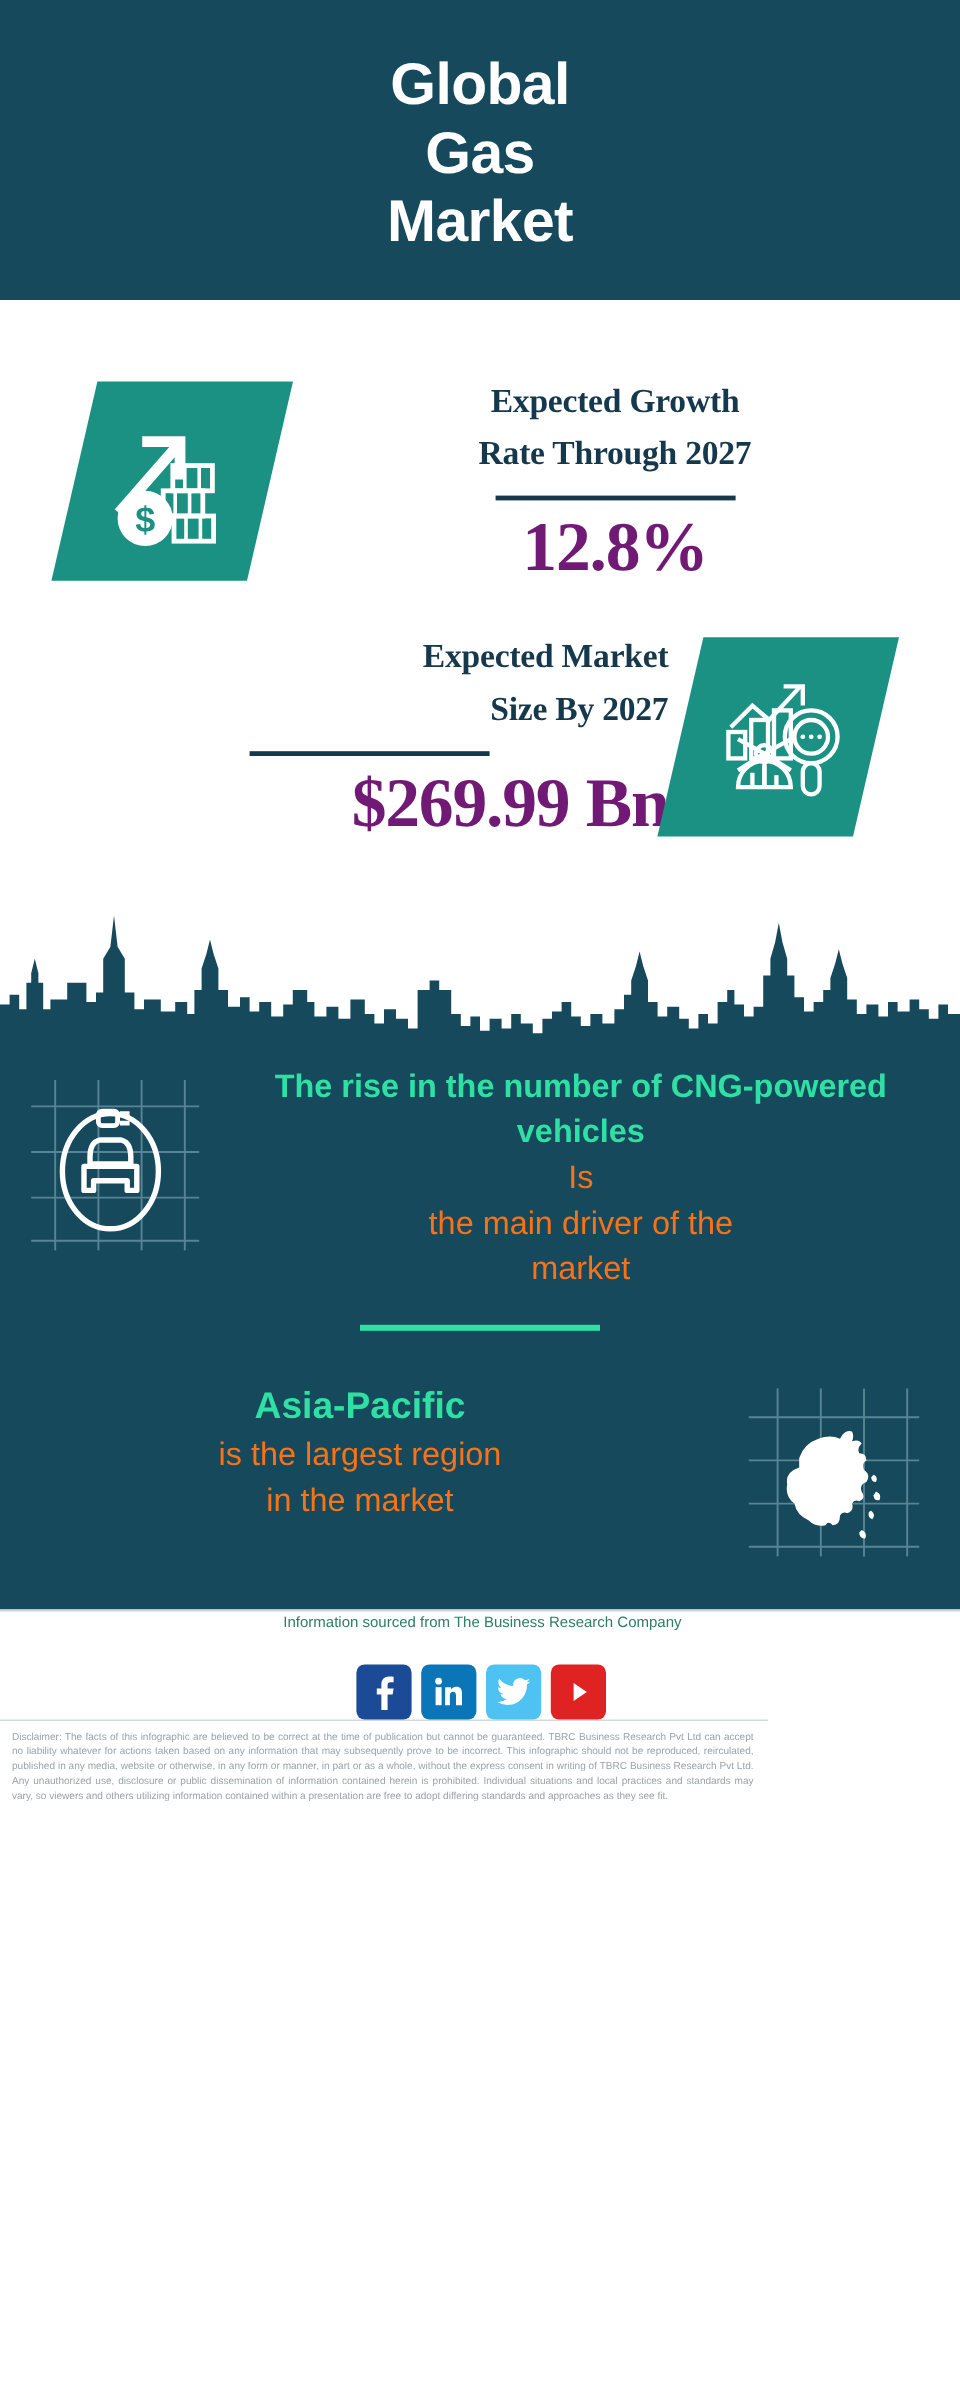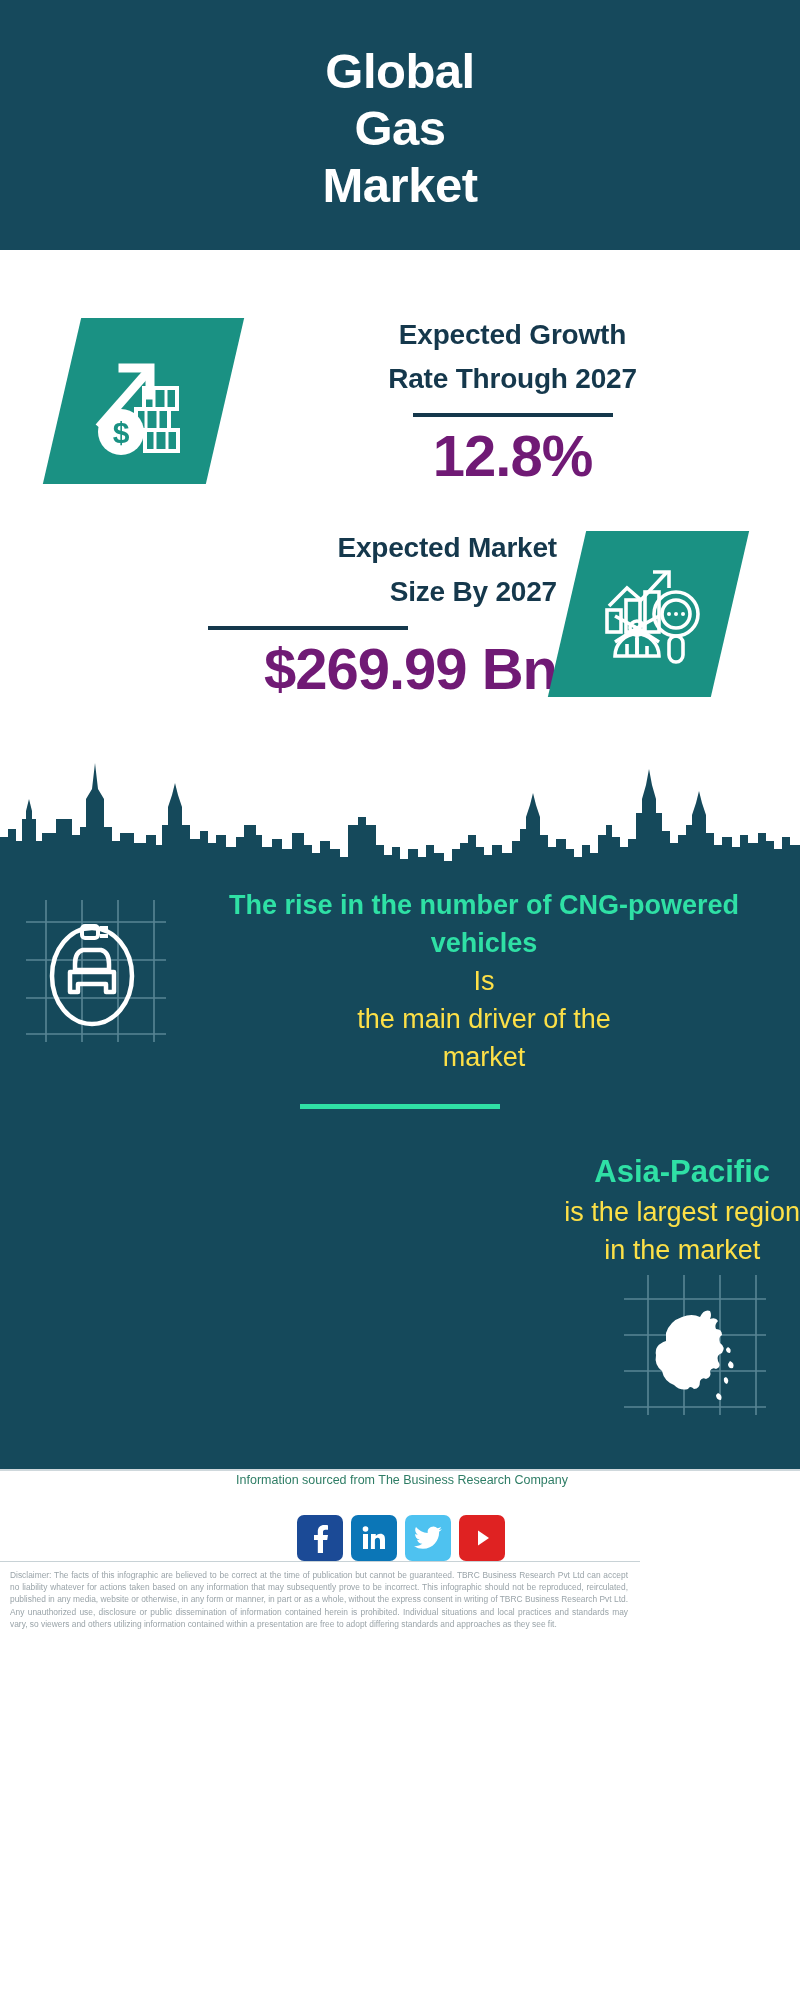--- a/index.html
+++ b/index.html
@@ -56,21 +56,21 @@
     width:163px;
     height:166px;
     transform:skewX(-13deg);
     flex:0 0 auto;
     display:flex;
     align-items:center;
     justify-content:center;
   }
   .para > svg { transform:skewX(13deg); }
 
-  .stat-text { flex:1 1 auto; text-align:center; }
+  .stat-text { flex:1 1 auto; text-align:center;font-family:Liberation Serif, serif; }
   .stat-title {
     color:#15384c;
     font-size:28px;
     line-height:44px;
     font-weight:bold;
     letter-spacing:-0.2px;
   }
   .divider-dark {
     width:200px;
     height:4px;
@@ -95,21 +95,21 @@
     margin-top:28px;
     line-height:0;
   }
   .skyline-wrap svg { display:block; width:800px; height:120px; }
 
   
   .dark-zone {
     width:800px;
     background:#15495b;
     position:relative;
-    padding-bottom:10px;
+    padding-bottom:0;
     margin-top:-1px;
   }
 
   .driver-row {
     display:flex;
     align-items:flex-start;
     padding:18px 0 0 0;
     position:relative;
   }
   .icon-cell {
@@ -125,37 +125,36 @@
     text-align:center;
     padding-right:22px;
   }
   .hl-green {
     color:#2fe0a5;
     font-size:27px;
     line-height:38px;
     font-weight:bold;
   }
   .body-white {
-    color:#fde047;
+    color:#f97316;
     font-size:27px;
     line-height:38px;
     font-weight:normal;
   }
   .divider-green {
     width:200px;
     height:5px;
     background:#2fe0a5;
     margin:28px auto 0;
   }
 
   .region-row {
     display:flex;
-    align-items:flex-end;
+    align-items:flex-start;
     padding:42px 0 40px 0;
-    flex-direction:column;
   }
   .region-text {
     flex:1 1 auto;
     text-align:center;
     padding-left:10px;
   }
   .region-name {
     color:#2fe0a5;
     font-size:31px;
     line-height:42px;

